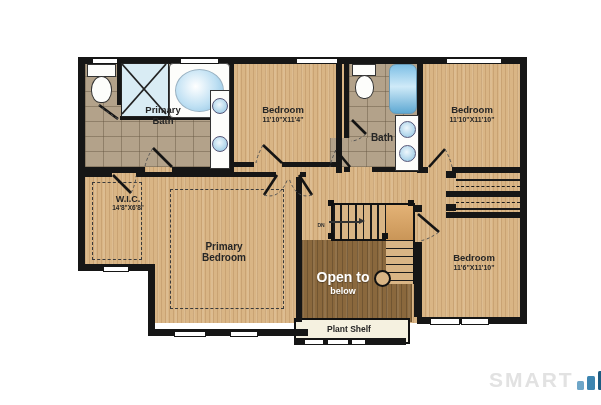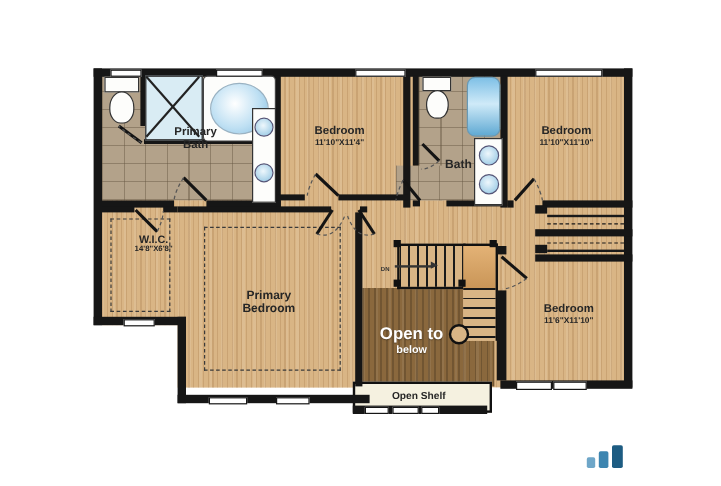--- a/index.html
+++ b/index.html
@@ -194,25 +194,26 @@
   </div>
   <div class="a lbl" style="left:474px;top:262px;">
     <span class="nm">Bedroom</span>
     <span class="dm">11'6"X11'10"</span>
   </div>
   <div class="a lbl" style="left:343px;top:283px;color:#ffffff;text-shadow:0 1px 1px rgba(0,0,0,.35);">
     <span class="nm" style="font-size:14px;">Open to</span>
     <span class="nm" style="font-size:9px;">below</span>
   </div>
   <div class="a lbl" style="left:349px;top:330px;">
-    <span class="nm" style="font-size:8.5px;">Open Shelf</span>
+    <span class="nm" style="font-size:8.5px;">Plant Shelf</span>
   </div>
   <div class="a lbl" style="left:321px;top:222px;color:#333;">
     <span style="font-size:5px;font-weight:bold;">DN</span>
   </div>
 
   <div id="wm" class="a" style="left:489px;top:366px;height:24px;">
+    <span class="wmtxt">SMART</span>
     <span class="bar" style="width:7px;height:9px;background:var(--bar-light,#6ea6c8);"></span>
     <span class="bar" style="width:8px;height:14px;background:var(--bar-mid,#3d85b0);"></span>
     <span class="bar" style="width:9px;height:19px;background:var(--bar-dark,#1d5c82);"></span>
   </div>
 
 </div>
 
 </body></html>

